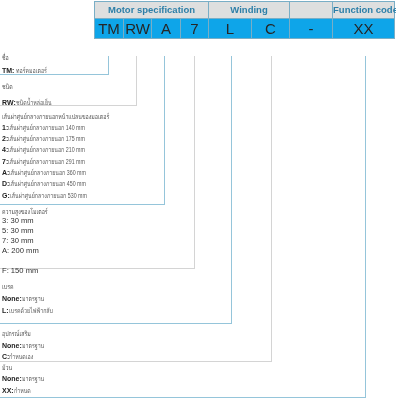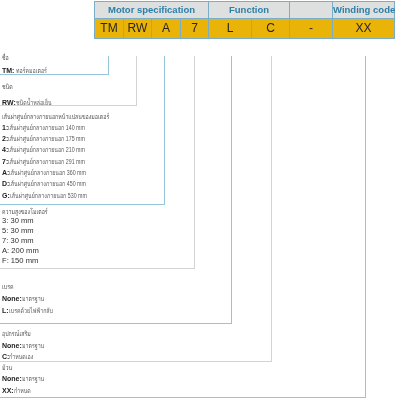--- a/index.html
+++ b/index.html
@@ -8,21 +8,21 @@
        font-family:"Liberation Sans",sans-serif;overflow:hidden;}
   #root{position:relative;width:396px;height:400px;transform:translateZ(0);}
 
   
   .code-table{position:absolute;left:94px;top:1px;width:300px;
               border-collapse:collapse;table-layout:fixed;}
   .code-table td{border:1px solid #79aec6;text-align:center;padding:0;
                  white-space:nowrap;overflow:visible;}
   .code-table .hd td{background:#dedfdf;color:#2d7fa8;font-weight:bold;
                      font-size:9.5px;height:16px;line-height:16px;}
-  .code-table .vl td{background:#eab308;color:#262626;font-size:12px;
+  .code-table .vl td{background:#0ea5e9;color:#262626;font-size:15px;
                      height:19px;line-height:19px;}
   .code-table .blank{background:#dedfdf !important;}
 
   
   .vline{position:absolute;width:1px;}
   .hline{position:absolute;height:1px;left:0;}
   .c-blue{background:#95c5da;}
   .c-gray{background:#d4d4d4;}
 
   
@@ -47,23 +47,23 @@
         <col style="width:29px">
         <col style="width:28px">
       <col style="width:43px">
         <col style="width:38px">
         <col style="width:43px">
         <col style="width:62px">
     </colgroup>
     <tbody>
       <tr class="hd">
         <td colspan="4">Motor specification</td>
-        <td colspan="2">Function</td>
+        <td colspan="2">Winding</td>
         <td colspan="1" class="blank"></td>
-        <td colspan="1">Winding code</td>
+        <td colspan="1">Function code</td>
       </tr>
       <tr class="vl">
         <td>TM</td>
         <td>RW</td>
         <td>A</td>
         <td>7</td>
         <td>L</td>
         <td>C</td>
         <td>-</td>
         <td>XX</td>
@@ -99,21 +99,21 @@
     <div class="row" style="top:146px"><b>4:</b><span class="th">เส้นผ่าศูนย์กลางภายนอก 210 mm</span></div>
     <div class="row" style="top:158px"><b>7:</b><span class="th">เส้นผ่าศูนย์กลางภายนอก 291 mm</span></div>
     <div class="row" style="top:169px"><b>A:</b><span class="th">เส้นผ่าศูนย์กลางภายนอก 360 mm</span></div>
     <div class="row" style="top:180px"><b>D:</b><span class="th">เส้นผ่าศูนย์กลางภายนอก 450 mm</span></div>
     <div class="row" style="top:192px"><b>G:</b><span class="th">เส้นผ่าศูนย์กลางภายนอก 530 mm</span></div>
     <div class="sec-title" style="top:208px"><span class="th">ความสูงของโมเตอร์</span></div>
     <div class="row" style="top:217px"><span class="lat">3: 30 mm</span></div>
     <div class="row" style="top:227px"><span class="lat">5: 30 mm</span></div>
     <div class="row" style="top:237px"><span class="lat">7: 30 mm</span></div>
     <div class="row" style="top:247px"><span class="lat">A: 200 mm</span></div>
-    <div class="row" style="top:257px"><span class="lat">F: 150 mm</span></div>
+    <div class="row" style="top:267px"><span class="lat">F: 150 mm</span></div>
     <div class="sec-title" style="top:283px"><span class="th">เบรค</span></div>
     <div class="row" style="top:294.5px"><b>None:</b><span class="th">มาตรฐาน</span></div>
     <div class="row" style="top:307px"><b>L:</b><span class="th">เบรคด้วยไฟฟ้ากลับ</span></div>
     <div class="sec-title" style="top:329.5px"><span class="th">อุปกรณ์เสริม</span></div>
     <div class="row" style="top:341.5px"><b>None:</b><span class="th">มาตรฐาน</span></div>
     <div class="row" style="top:353px"><b>C:</b><span class="th">กำหนดเอง</span></div>
     <div class="sec-title" style="top:363.5px"><span class="th">ม้วน</span></div>
     <div class="row" style="top:375px"><b>None:</b><span class="th">มาตรฐาน</span></div>
     <div class="row" style="top:387px"><b>XX:</b><span class="th">กำหนด</span></div>
   </div>

